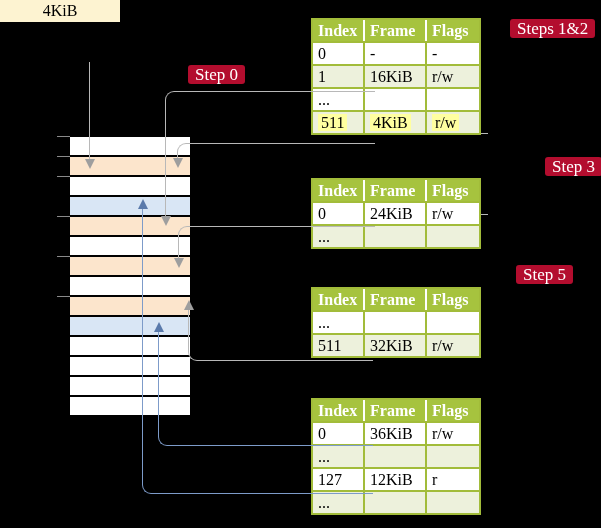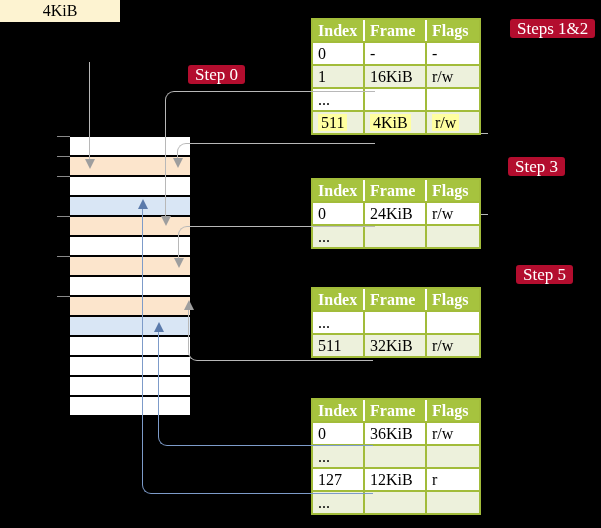--- a/index.html
+++ b/index.html
@@ -57,21 +57,21 @@
 <body>
 
 <div class="stage">
 
   <div class="kib-box">
     <span>4KiB</span>
   </div>
 
   <div class="badge" style="left:188px;top:49px;margin-top:16px;">Step 0</div>
   <div class="badge" style="left:510px;top:19px;">Steps 1&amp;2</div>
-  <div class="badge" style="left:508px;top:157px;">Step 3</div>
+  <div class="badge" style="left:545px;top:157px;">Step 3</div>
   <div class="badge" style="left:516px;top:265px;">Step 5</div>
 
   <div id="memory">
       <div class="mrow" style="top: 137px; background: rgb(255, 255, 255);"></div>
       <div class="mrow" style="top: 157px; background: rgb(252, 229, 204);"></div>
       <div class="mrow" style="top: 177px; background: rgb(255, 255, 255);"></div>
       <div class="mrow" style="top: 197px; background: rgb(217, 230, 245);"></div>
       <div class="mrow" style="top: 217px; background: rgb(252, 229, 204);"></div>
       <div class="mrow" style="top: 237px; background: rgb(255, 255, 255);"></div>
       <div class="mrow" style="top: 257px; background: rgb(252, 229, 204);"></div>

